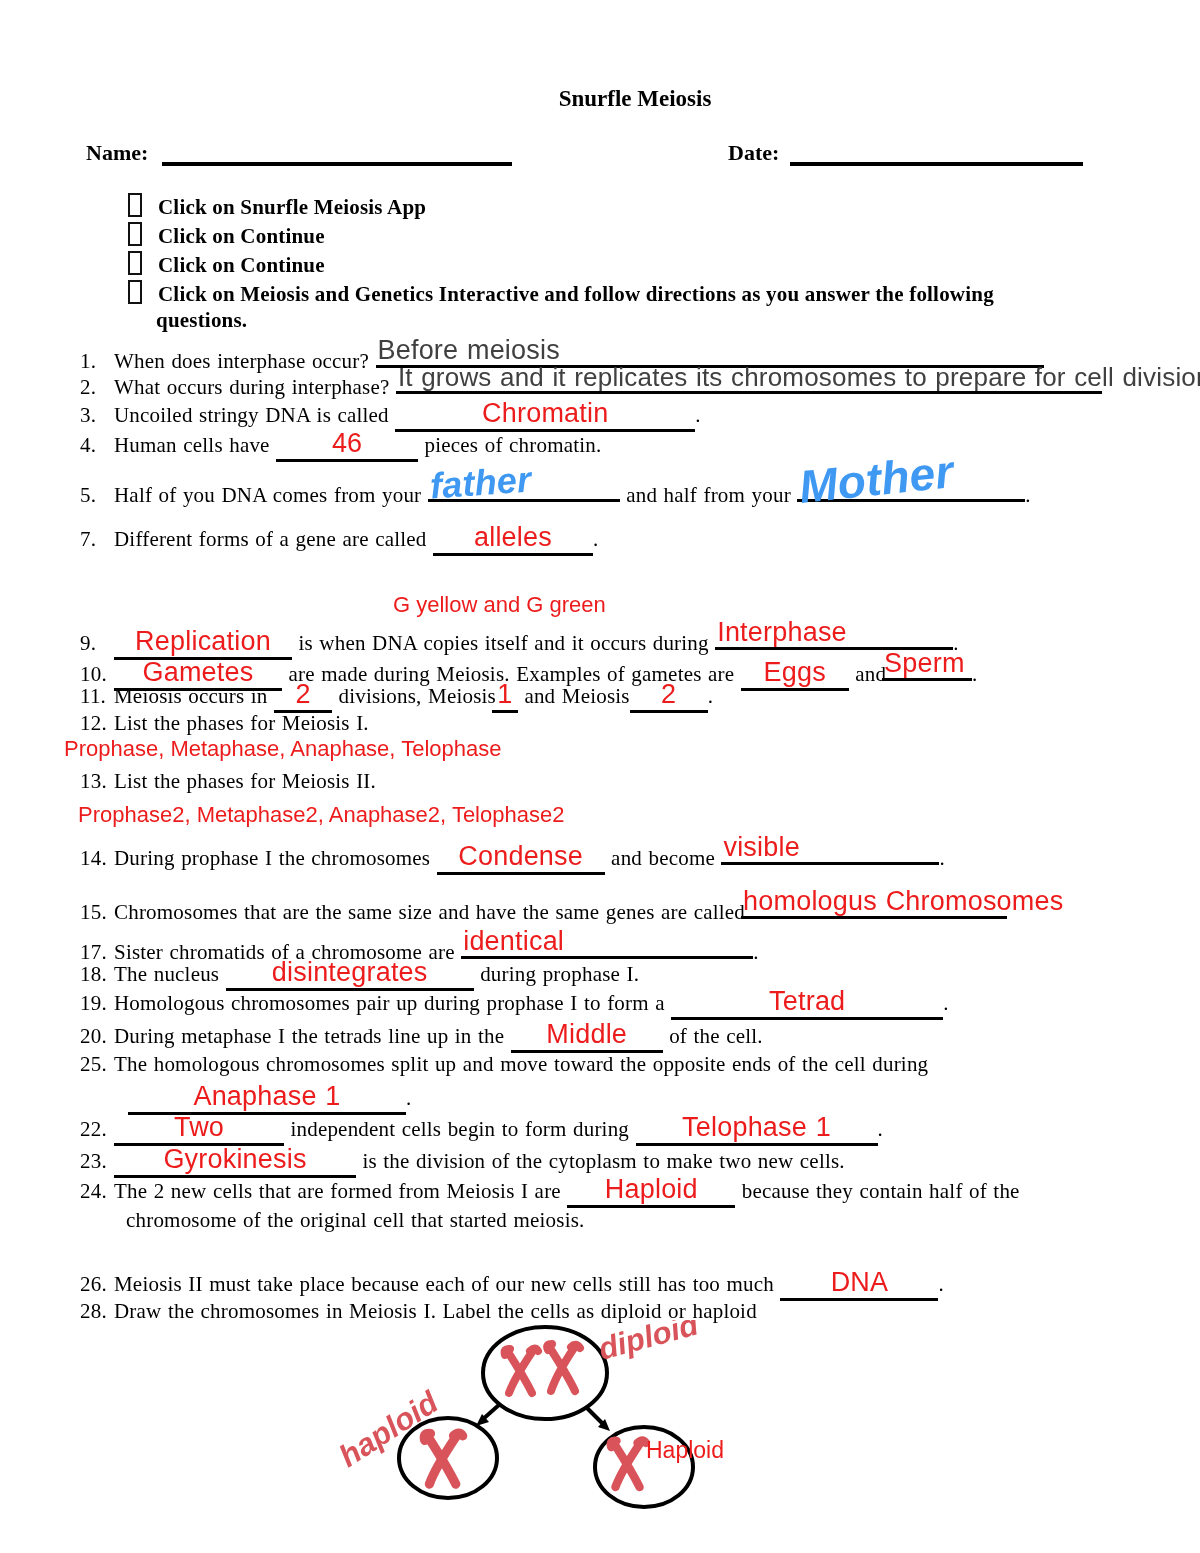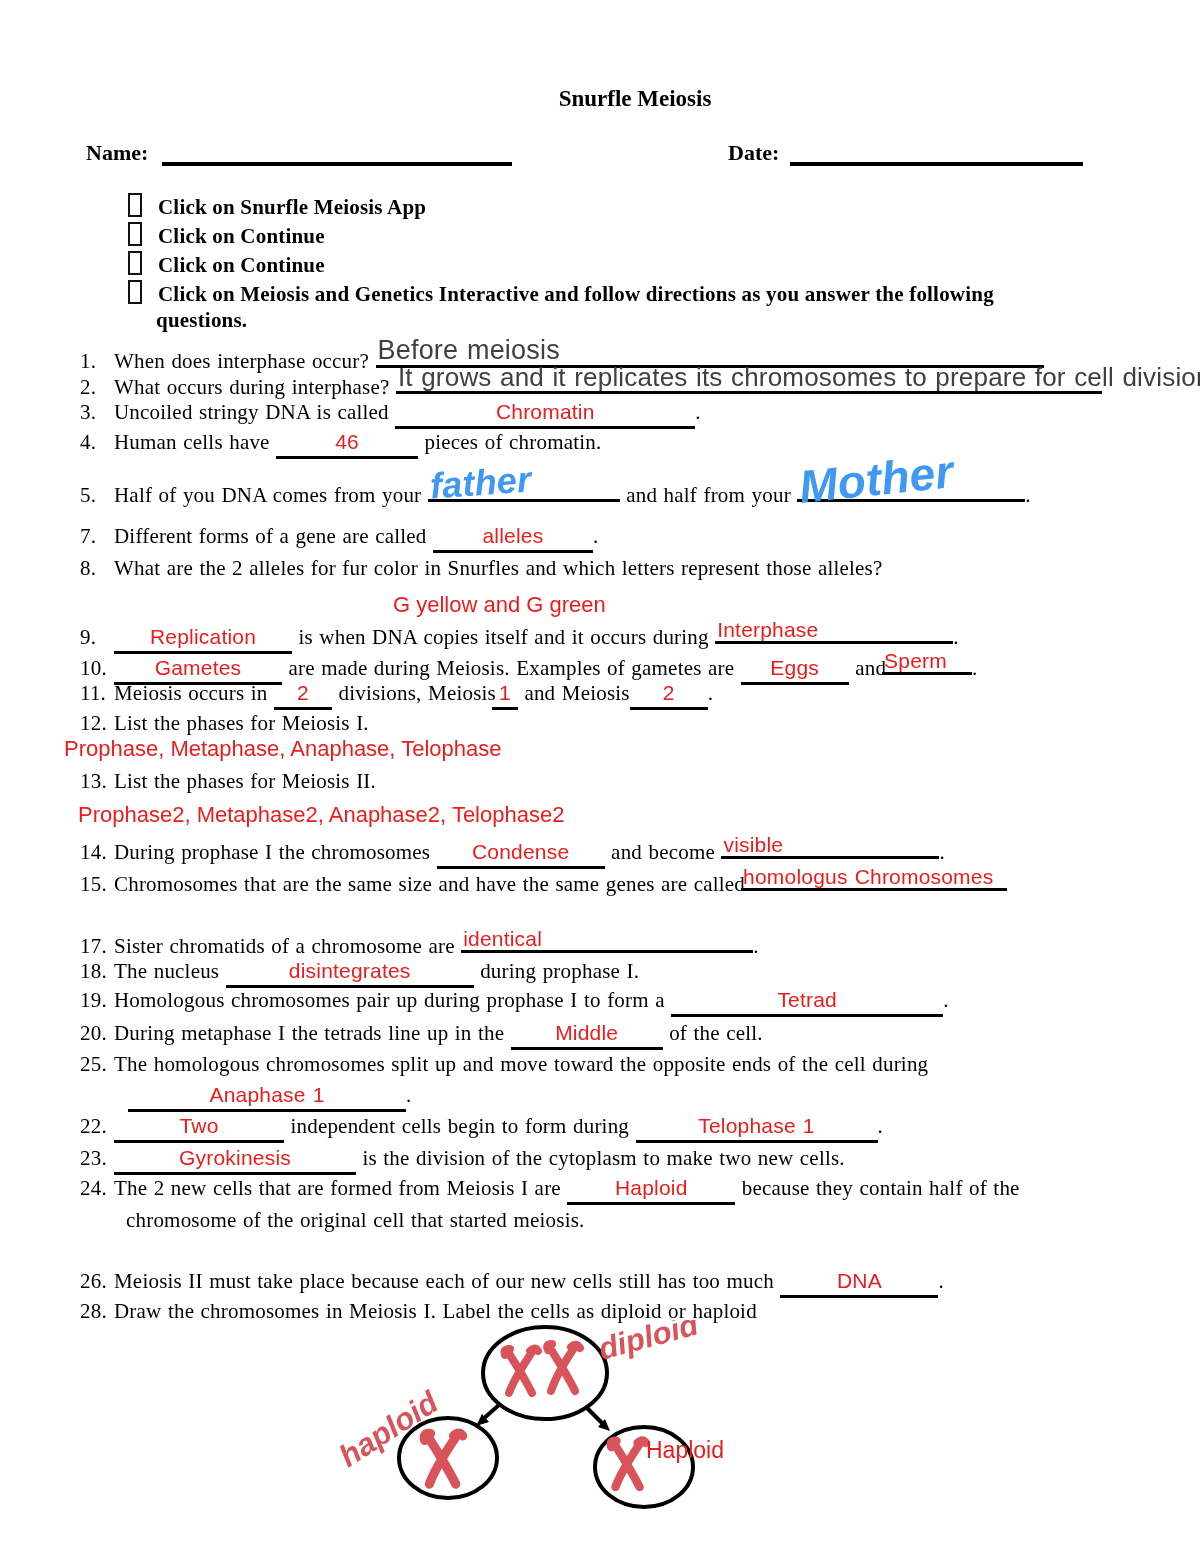--- a/index.html
+++ b/index.html
@@ -13,21 +13,21 @@
   .tofu{display:inline-block;width:10px;height:20px;border:2.5px solid #111;
         margin-right:16px;vertical-align:-3px;}
   .chk-txt{font-weight:bold;font-size:21px;letter-spacing:.2px;}
   .q{position:absolute;left:80px;font-size:21px;letter-spacing:.2px;word-spacing:1px;
      white-space:nowrap;}
   .qnum{display:inline-block;min-width:34px;}
   .blank{display:inline-block;border-bottom:3px solid #000;min-height:20px;
          text-align:center;vertical-align:baseline;padding-bottom:1px;}
   .blank.empty{vertical-align:-5px;}
   .ans{font-family:"Liberation Sans", sans-serif;line-height:1;display:inline-block;
-       padding:0 2px;color:#ed1c1c;font-size:21px;white-space:nowrap;}
+       padding:0 2px;color:#ed1c1c;font-size:27px;white-space:nowrap;}
   .ans.black{color:#404040;}
   .ans.left{float:left;text-align:left;}
   .ink{font-family:"Liberation Sans", sans-serif;font-weight:bold;font-style:italic;
        color:#3f99f2;line-height:.8;display:inline-block;transform:rotate(-4deg);}
   .redline{position:absolute;font-family:Liberation Sans, sans-serif;
            color:#ed1c1c;font-size:22px;white-space:nowrap;}
   .hand{font-family:"Liberation Sans", sans-serif;font-weight:bold;font-style:italic;}
   svg text{user-select:none;}
 </style>
 </head>
@@ -75,23 +75,20 @@
     <span>and half from your</span>
     <span class="blank" style="width:228px"><span class="ans ink left" style="font-size:46px;transform:rotate(-6deg)">Mother</span></span><span>.</span>
   </div>
 
 
   <div class="q" style="top:524px">
     <span class="qnum">7.</span><span>Different forms of a gene are called</span>
     <span class="blank" style="width:160px"><span class="ans">alleles</span></span><span>.</span>
   </div>
 
-  <div class="q" style="top:556px">
-    <span class="qnum">8.</span><span>What are the 2 alleles for fur color in Snurfles and which letters represent those alleles?</span>
-  </div>
   <div class="redline" style="left:393px;top:592px">G yellow and G green</div>
 
   <div class="q" style="top:619px">
     <span class="qnum">9.</span><span class="blank" style="width:178px"><span class="ans">Replication</span></span>
     <span>is when DNA copies itself and it occurs during</span>
     <span class="blank" style="width:238px"><span class="ans left">Interphase</span></span><span>.</span>
   </div>
 
   <div class="q" style="top:650px">
     <span class="qnum">10.</span><span class="blank" style="width:168px"><span class="ans">Gametes</span></span>
@@ -117,21 +114,21 @@
   </div>
   <div class="redline" style="left:78px;top:802px">Prophase2, Metaphase2, Anaphase2, Telophase2</div>
 
   <div class="q" style="top:834px">
     <span class="qnum">14.</span><span>During prophase I the chromosomes</span>
     <span class="blank" style="width:168px"><span class="ans">Condense</span></span>
     <span>and become</span>
     <span class="blank" style="width:218px"><span class="ans left">visible</span></span><span>.</span>
   </div>
 
-  <div class="q" style="top:866px">
+  <div class="q" style="top:888px">
     <span class="qnum">15.</span><span>Chromosomes that are the same size and have the same genes are called</span><span class="blank" style="width:266px;margin-left:-4px"><span class="ans left">homologus Chromosomes</span></span>
   </div>
 
 
   <div class="q" style="top:928px">
     <span class="qnum">17.</span><span>Sister chromatids of a chromosome are</span>
     <span class="blank" style="width:292px"><span class="ans left">identical</span></span><span>.</span>
   </div>
 
   <div class="q" style="top:959px">

